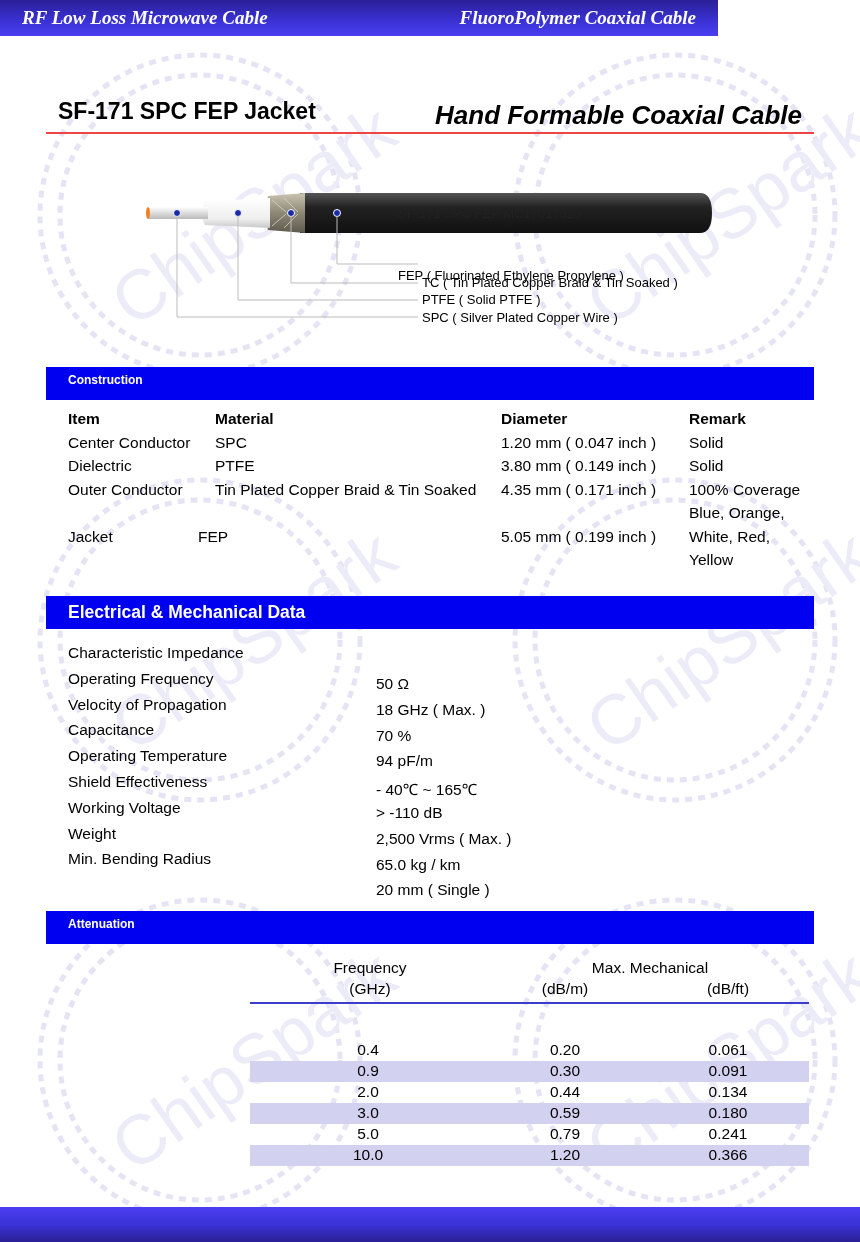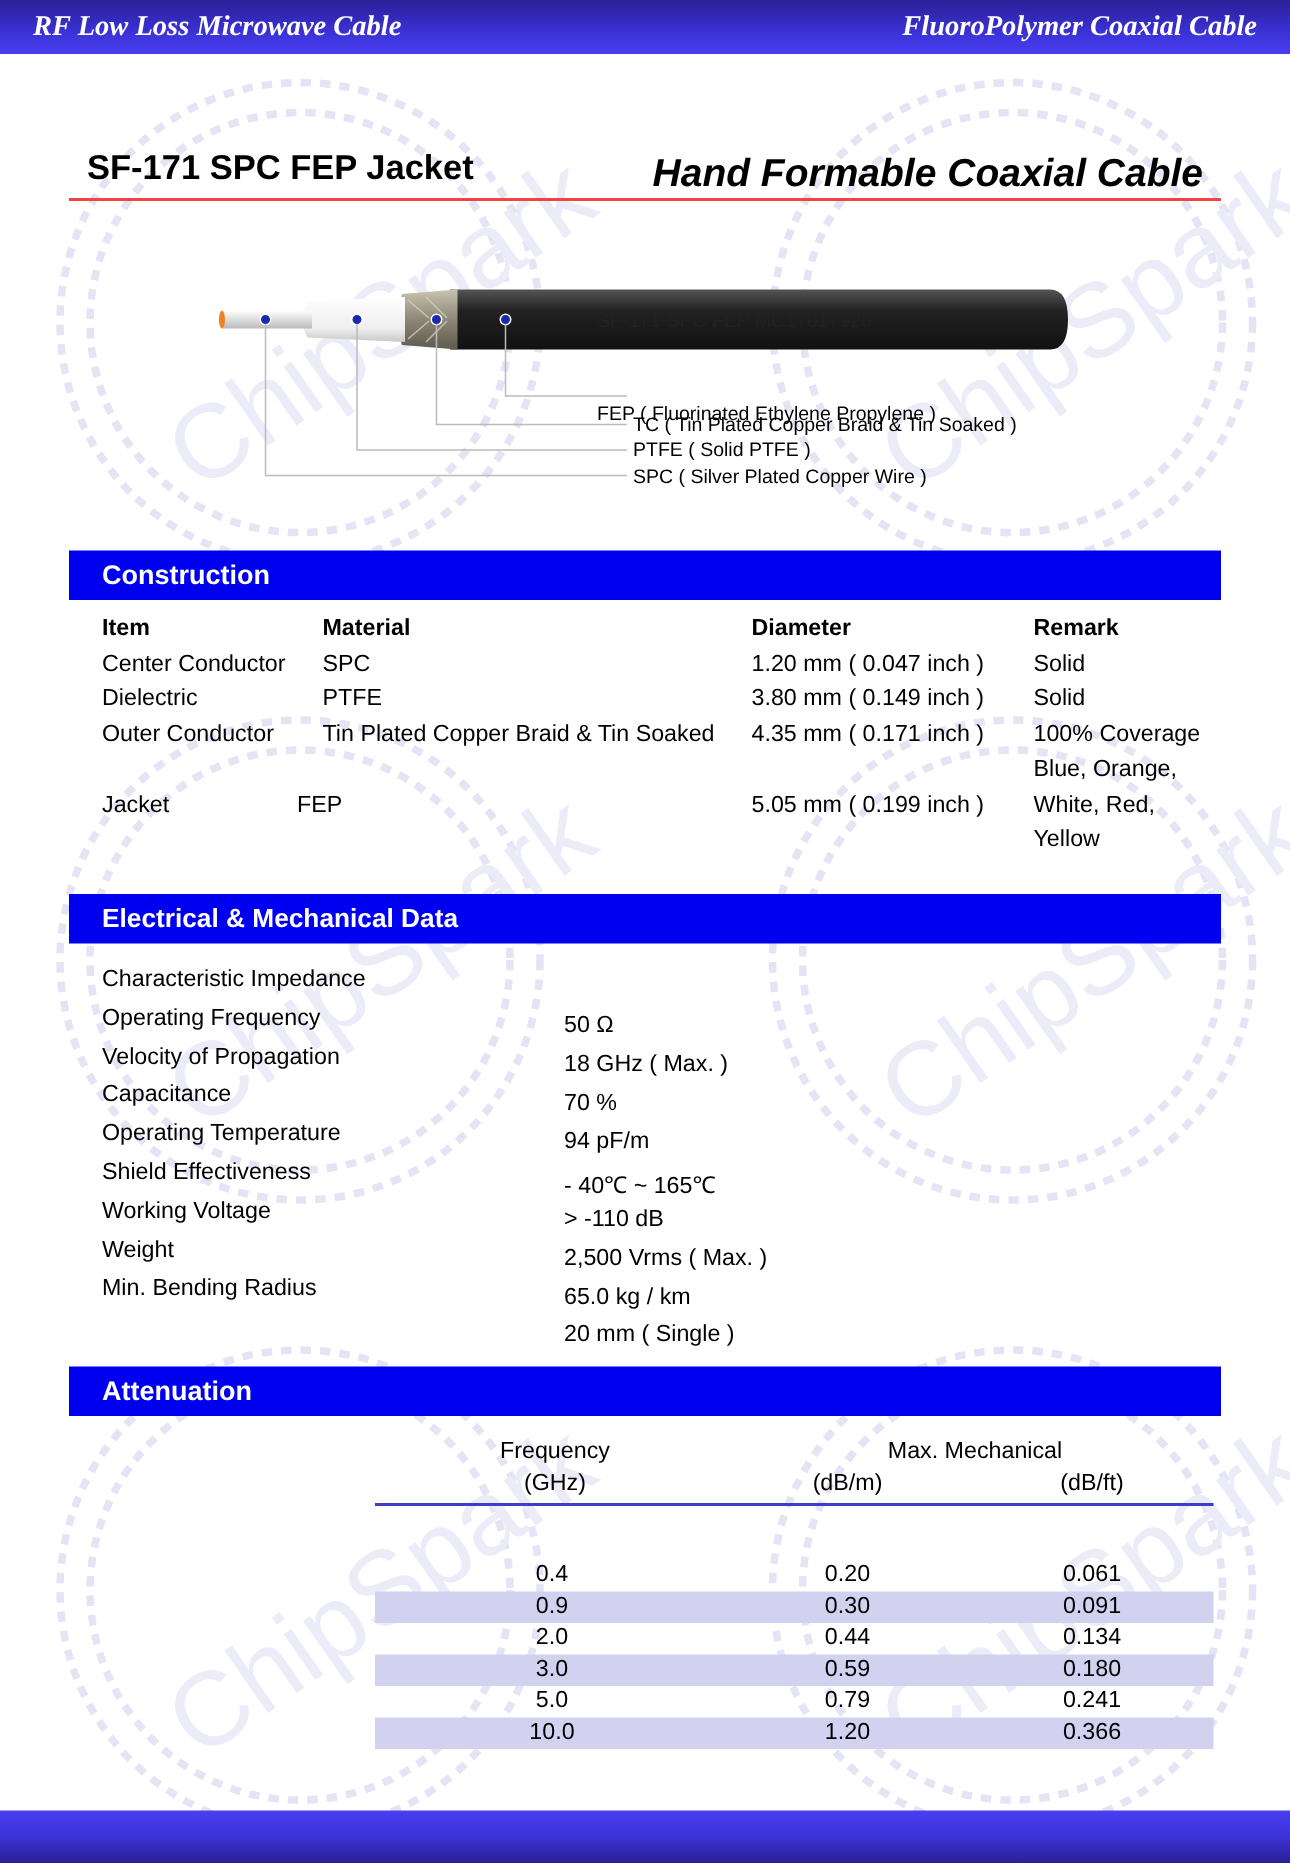--- a/index.html
+++ b/index.html
@@ -1,33 +1,33 @@
 <!DOCTYPE html>
 <html><head>
 <meta charset="utf-8">
 <style>
   html, body { margin:0; padding:0; }
   body { width:860px; height:1242px; position:relative; background:#fff; overflow:hidden;
          font-family:"Liberation Sans", sans-serif; color:#000; }
-  .topbar { position:absolute; left:0; top:0; width:860px; height:36px;
+  .topbar { position:absolute; left:0; top:0; width:718px; height:36px;
             background:linear-gradient(to bottom,#2a1f96 0%,#3b32d6 60%,#4a3ef0 100%); }
   .topbar span { position:absolute; top:7px; color:#fff; font-family:"Liberation Serif", serif;
                  font-style:italic; font-weight:bold; font-size:19px; }
   .topbar .left { left:22px; }
   .topbar .right { right:22px; }
   .bottombar { position:absolute; left:0; bottom:0; width:860px; height:35px;
                background:linear-gradient(to bottom,#4a3ef0 0%,#3b32d6 50%,#2a1f96 100%); }
   .watermark { position:absolute; pointer-events:none; }
   .title-row { position:absolute; left:46px; top:96px; width:768px; height:36px; border-bottom:2px solid #ef4444; }
   .title-row .t { position:absolute; left:12px; top:2px; font-size:23px; font-weight:bold; }
   .title-row .s { position:absolute; right:12px; top:4px; font-size:26px; font-weight:bold; font-style:italic; }
   .cable { position:absolute; left:0; top:0; }
   .callout { position:absolute; font-size:13px; white-space:nowrap; }
   .section-bar { position:absolute; left:46px; width:768px; height:33px; background:#0000f0; }
-  .section-bar span { position:absolute; left:22px; top:6px; color:#fff; font-weight:bold; font-size:18px; }
+  .section-bar span { position:absolute; left:22px; top:6px; color:#fff; font-weight:bold; font-size:12px; }
   .ctable { position:absolute; left:68px; top:410px; font-size:15.5px; }
   .ctable .row { position:relative; height:23.5px; }
   .ctable .c { position:absolute; top:0; white-space:nowrap; }
   .hdr { font-weight:bold; }
   .etable { position:absolute; left:68px; top:644px; font-size:15.5px; }
   .etable .row { position:relative; height:25.8px; }
   .etable .k { position:absolute; left:0; white-space:nowrap; }
   .etable .v { position:absolute; left:308px; white-space:nowrap;margin-top:31px; }
   .atable { position:absolute; left:250px; top:956px; width:559px; font-size:15.5px; }
   .atable .h { position:absolute; white-space:nowrap; text-align:center; }

